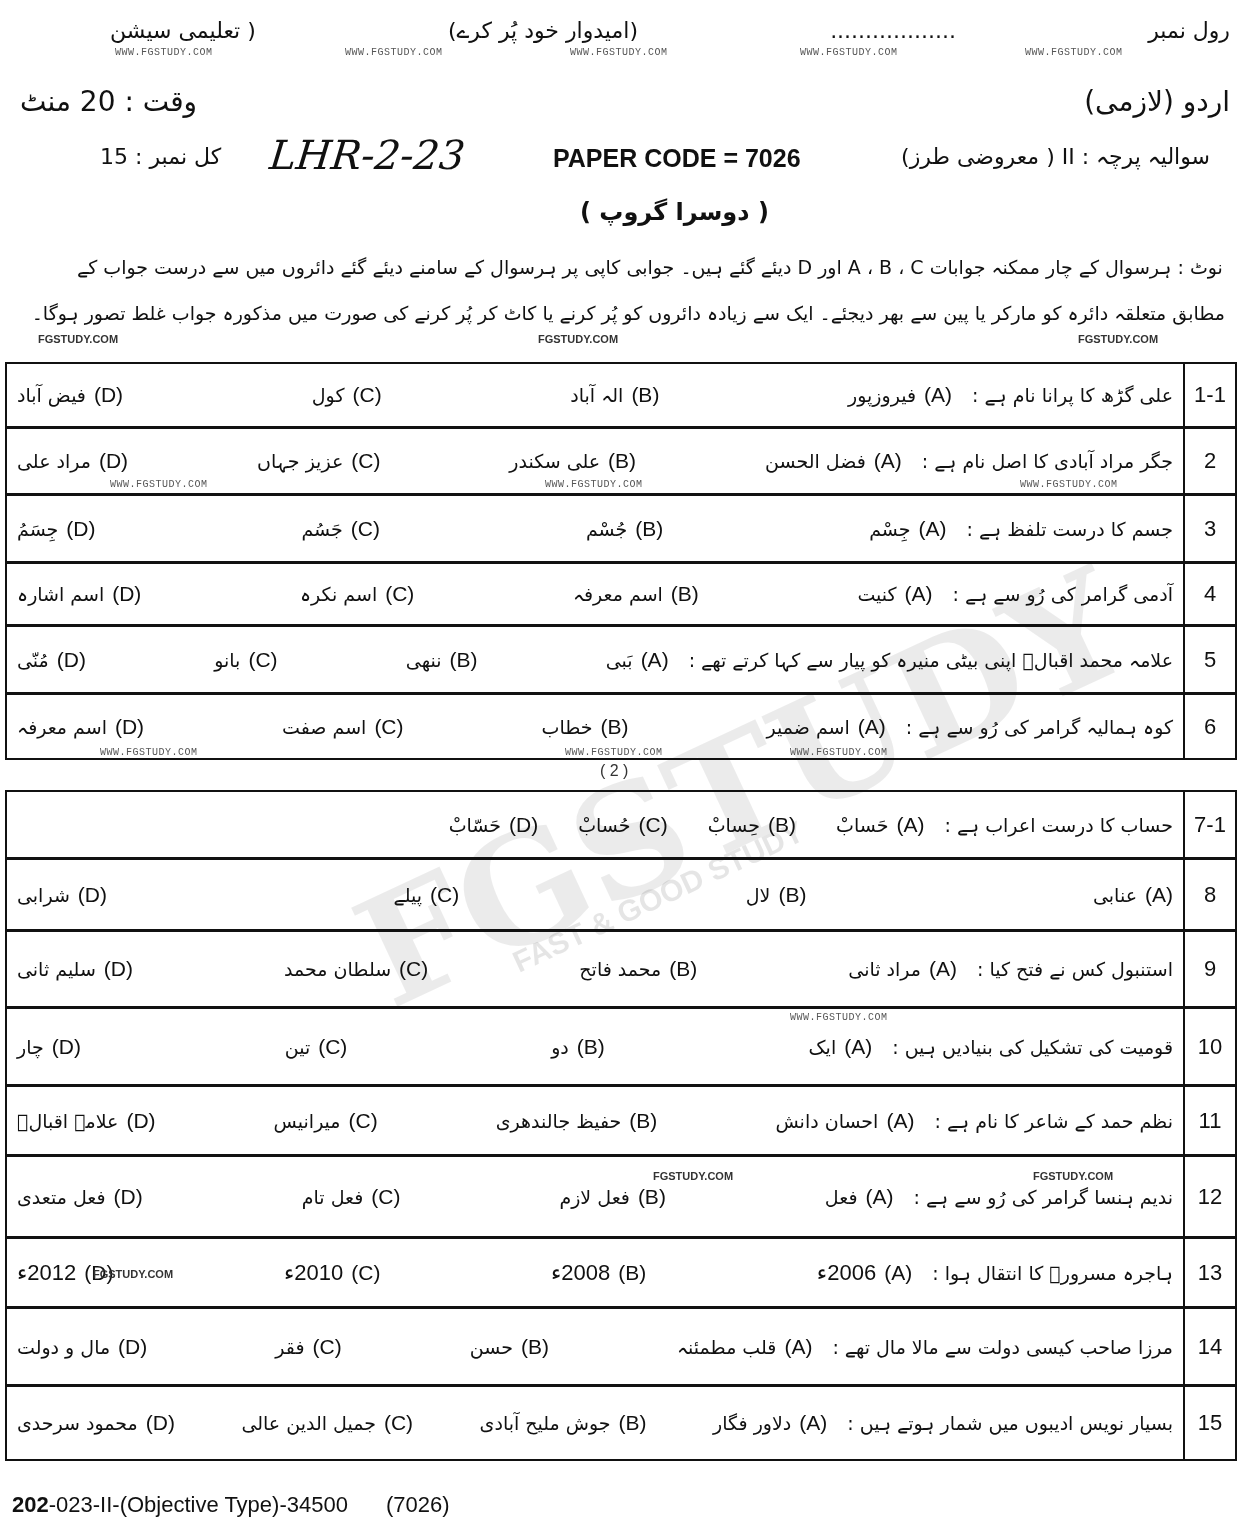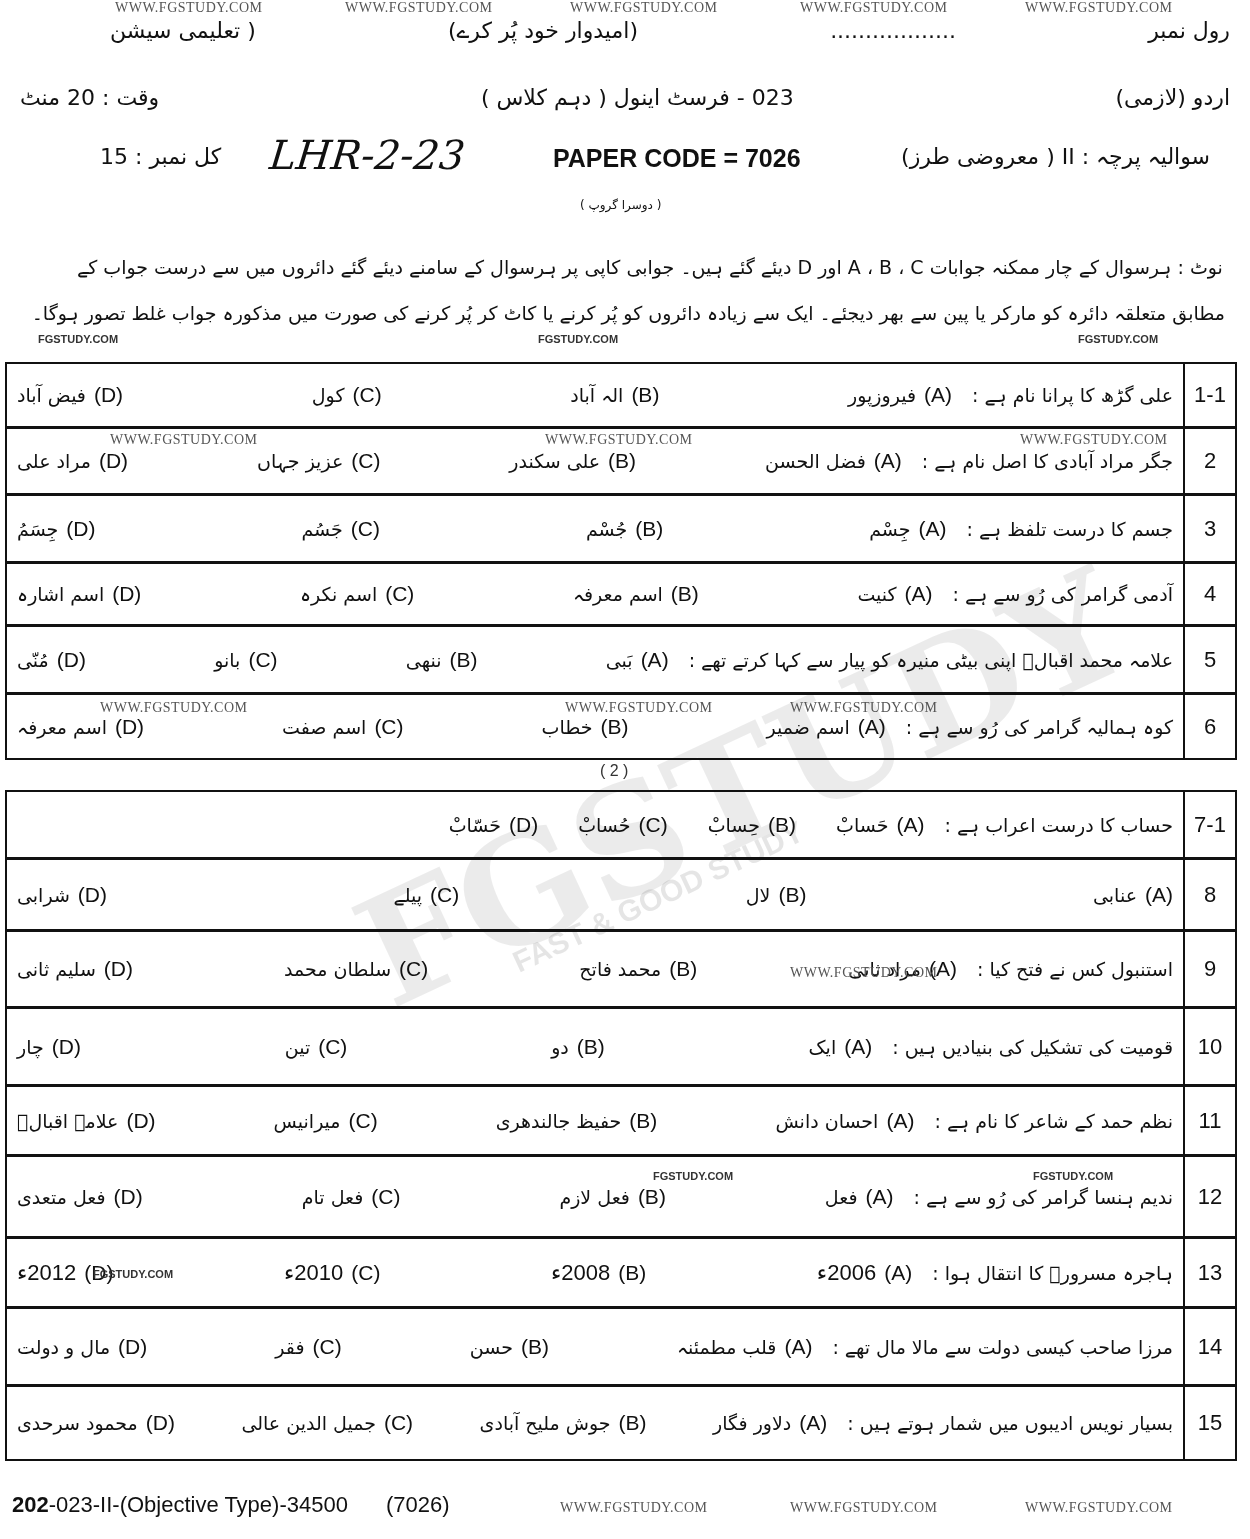--- a/index.html
+++ b/index.html
@@ -1,37 +1,37 @@
 <!DOCTYPE html>
 <html><head>
 <meta charset="utf-8">
 <style>
   * { box-sizing: border-box; margin: 0; padding: 0; }
   html, body { width: 1250px; height: 1539px; background: #ffffff; overflow: hidden; }
   body { position: relative; font-family: "DejaVu Sans", sans-serif; color: #111; }
 
-  .wm-small { position: absolute; font-family: Liberation Serif, serif; font-size: 14px; color: #555; letter-spacing: 0.5px; white-space: nowrap; }
+  .wm-small { position: absolute; font-family: Liberation Mono, monospace; font-size: 10px; color: #555; letter-spacing: 0.5px; white-space: nowrap; margin-top: 47px; }
   .wm-bold { position: absolute; font-family: "Liberation Sans", sans-serif; font-size: 11px; color: #333; font-weight: bold; white-space: nowrap; padding-left: 8px; }
 
   .urdu { direction: rtl; font-family: "DejaVu Sans", sans-serif; }
 
   
   .hdr-line { position: absolute; display: flex; align-items: center; white-space: nowrap; }
 
   #session-line { top: 18px; left: 110px; width: 1120px; justify-content: space-between; font-size: 22px; direction: rtl; }
   #session-line .years { font-family: "Liberation Sans", sans-serif; font-weight: bold; font-size: 26px; direction: ltr; unicode-bidi: embed; }
 
-  #subject-line { top: 85px; left: 20px; width: 1210px; justify-content: space-between; font-size: 22px; }
+  #subject-line { top: 85px; left: 20px; width: 1210px; justify-content: space-between; font-size: 28px; }
 
   #code-line { top: 140px; left: 20px; width: 1210px; }
   .paper-code { position: absolute; left: 533px; top: 4px; font-family: "Liberation Sans", sans-serif; font-weight: bold; font-size: 25px; white-space: nowrap; }
   .handwritten { position: absolute; left: 250px; top: -8px; font-family: "DejaVu Serif", serif; font-style: italic; font-size: 40px; color: #111; white-space: nowrap; transform: skewX(-6deg); }
   .marks { position: absolute; left: 80px; top: 4px; font-size: 22px; white-space: nowrap; direction: rtl; }
   .paper-type { position: absolute; right: 20px; top: 4px; font-size: 22px; white-space: nowrap; direction: rtl; margin-left: 40px; }
-  .group { position: absolute; left: 560px; top: 58px; font-size: 12px; white-space: nowrap; direction: rtl; font-weight: normal; }
+  .group { position: absolute; left: 560px; top: 58px; font-size: 24px; white-space: nowrap; direction: rtl; font-weight: bold; }
 
   .note { position: absolute; right: 25px; width: 1150px; font-size: 19px; direction: rtl; text-align: center; white-space: nowrap; }
 
   
   .qtable { position: absolute; left: 5px; width: 1232px; border: 2px solid #111; }
   .qrow { position: relative; display: flex; flex-direction: row-reverse; border-bottom: 3px solid #111; }
   .qrow:last-child { border-bottom: none; }
   .qnum { width: 52px; flex: 0 0 52px; border-left: 2px solid #111; display: flex; align-items: center; justify-content: center; font-family: "Liberation Sans", sans-serif; font-size: 22px; }
   .qbody { flex: 1; display: flex; flex-direction: row-reverse; align-items: center; padding: 0 10px; }
   .qtext { font-size: 19px; direction: rtl; white-space: nowrap; margin-left: 20px; flex: 0 0 auto; }
@@ -67,21 +67,20 @@
   <span>..................</span>
   <span>(امیدوار خود پُر کرے)</span>
   <span>( تعلیمی سیشن</span>
 </div>
 
 <div class="hdr-line" id="subject-line">
   <span class="urdu">
     <span>وقت :</span>
     <span>20 منٹ</span>
   </span>
-  <span class="urdu">023 - فرسٹ اینول ( دہم کلاس )</span>
   <span class="urdu">اردو (لازمی)</span>
 </div>
 
 <div class="hdr-line" id="code-line">
   <span class="marks">
     <span>کل نمبر :</span>
     <span>15</span>
   </span>
   <span class="handwritten">LHR-2-23</span>
   <span class="paper-code">PAPER CODE = 7026</span>

